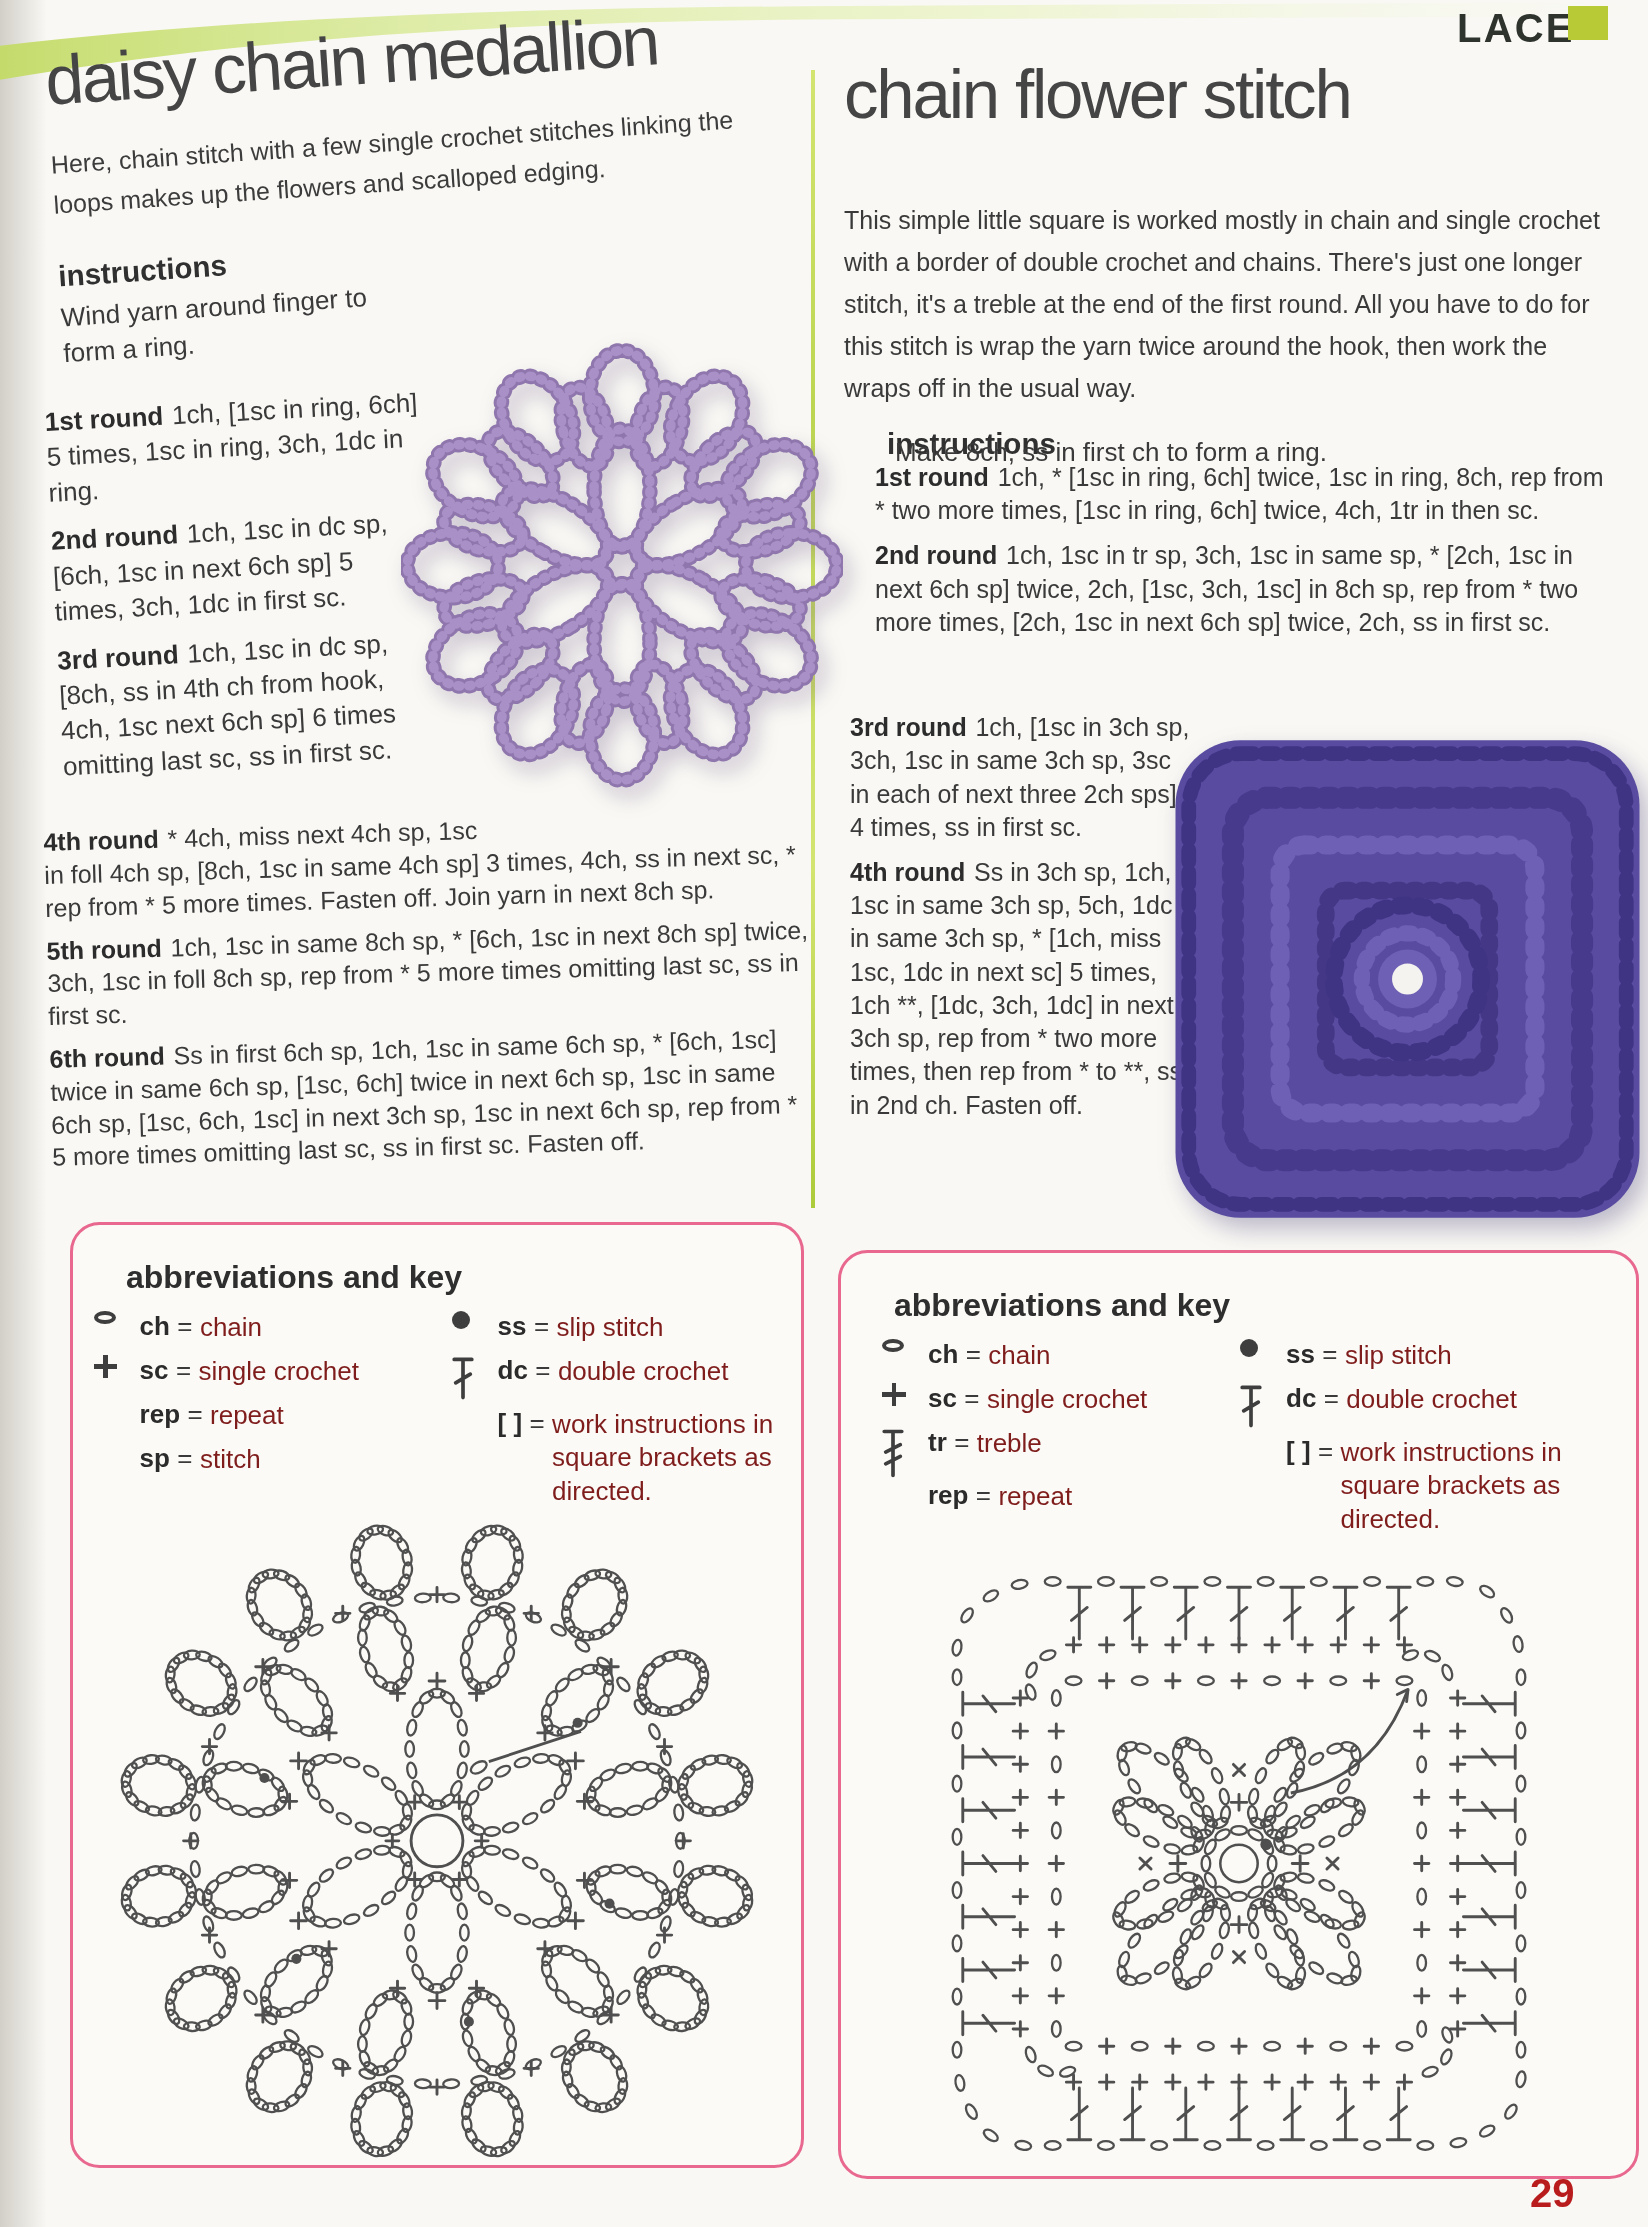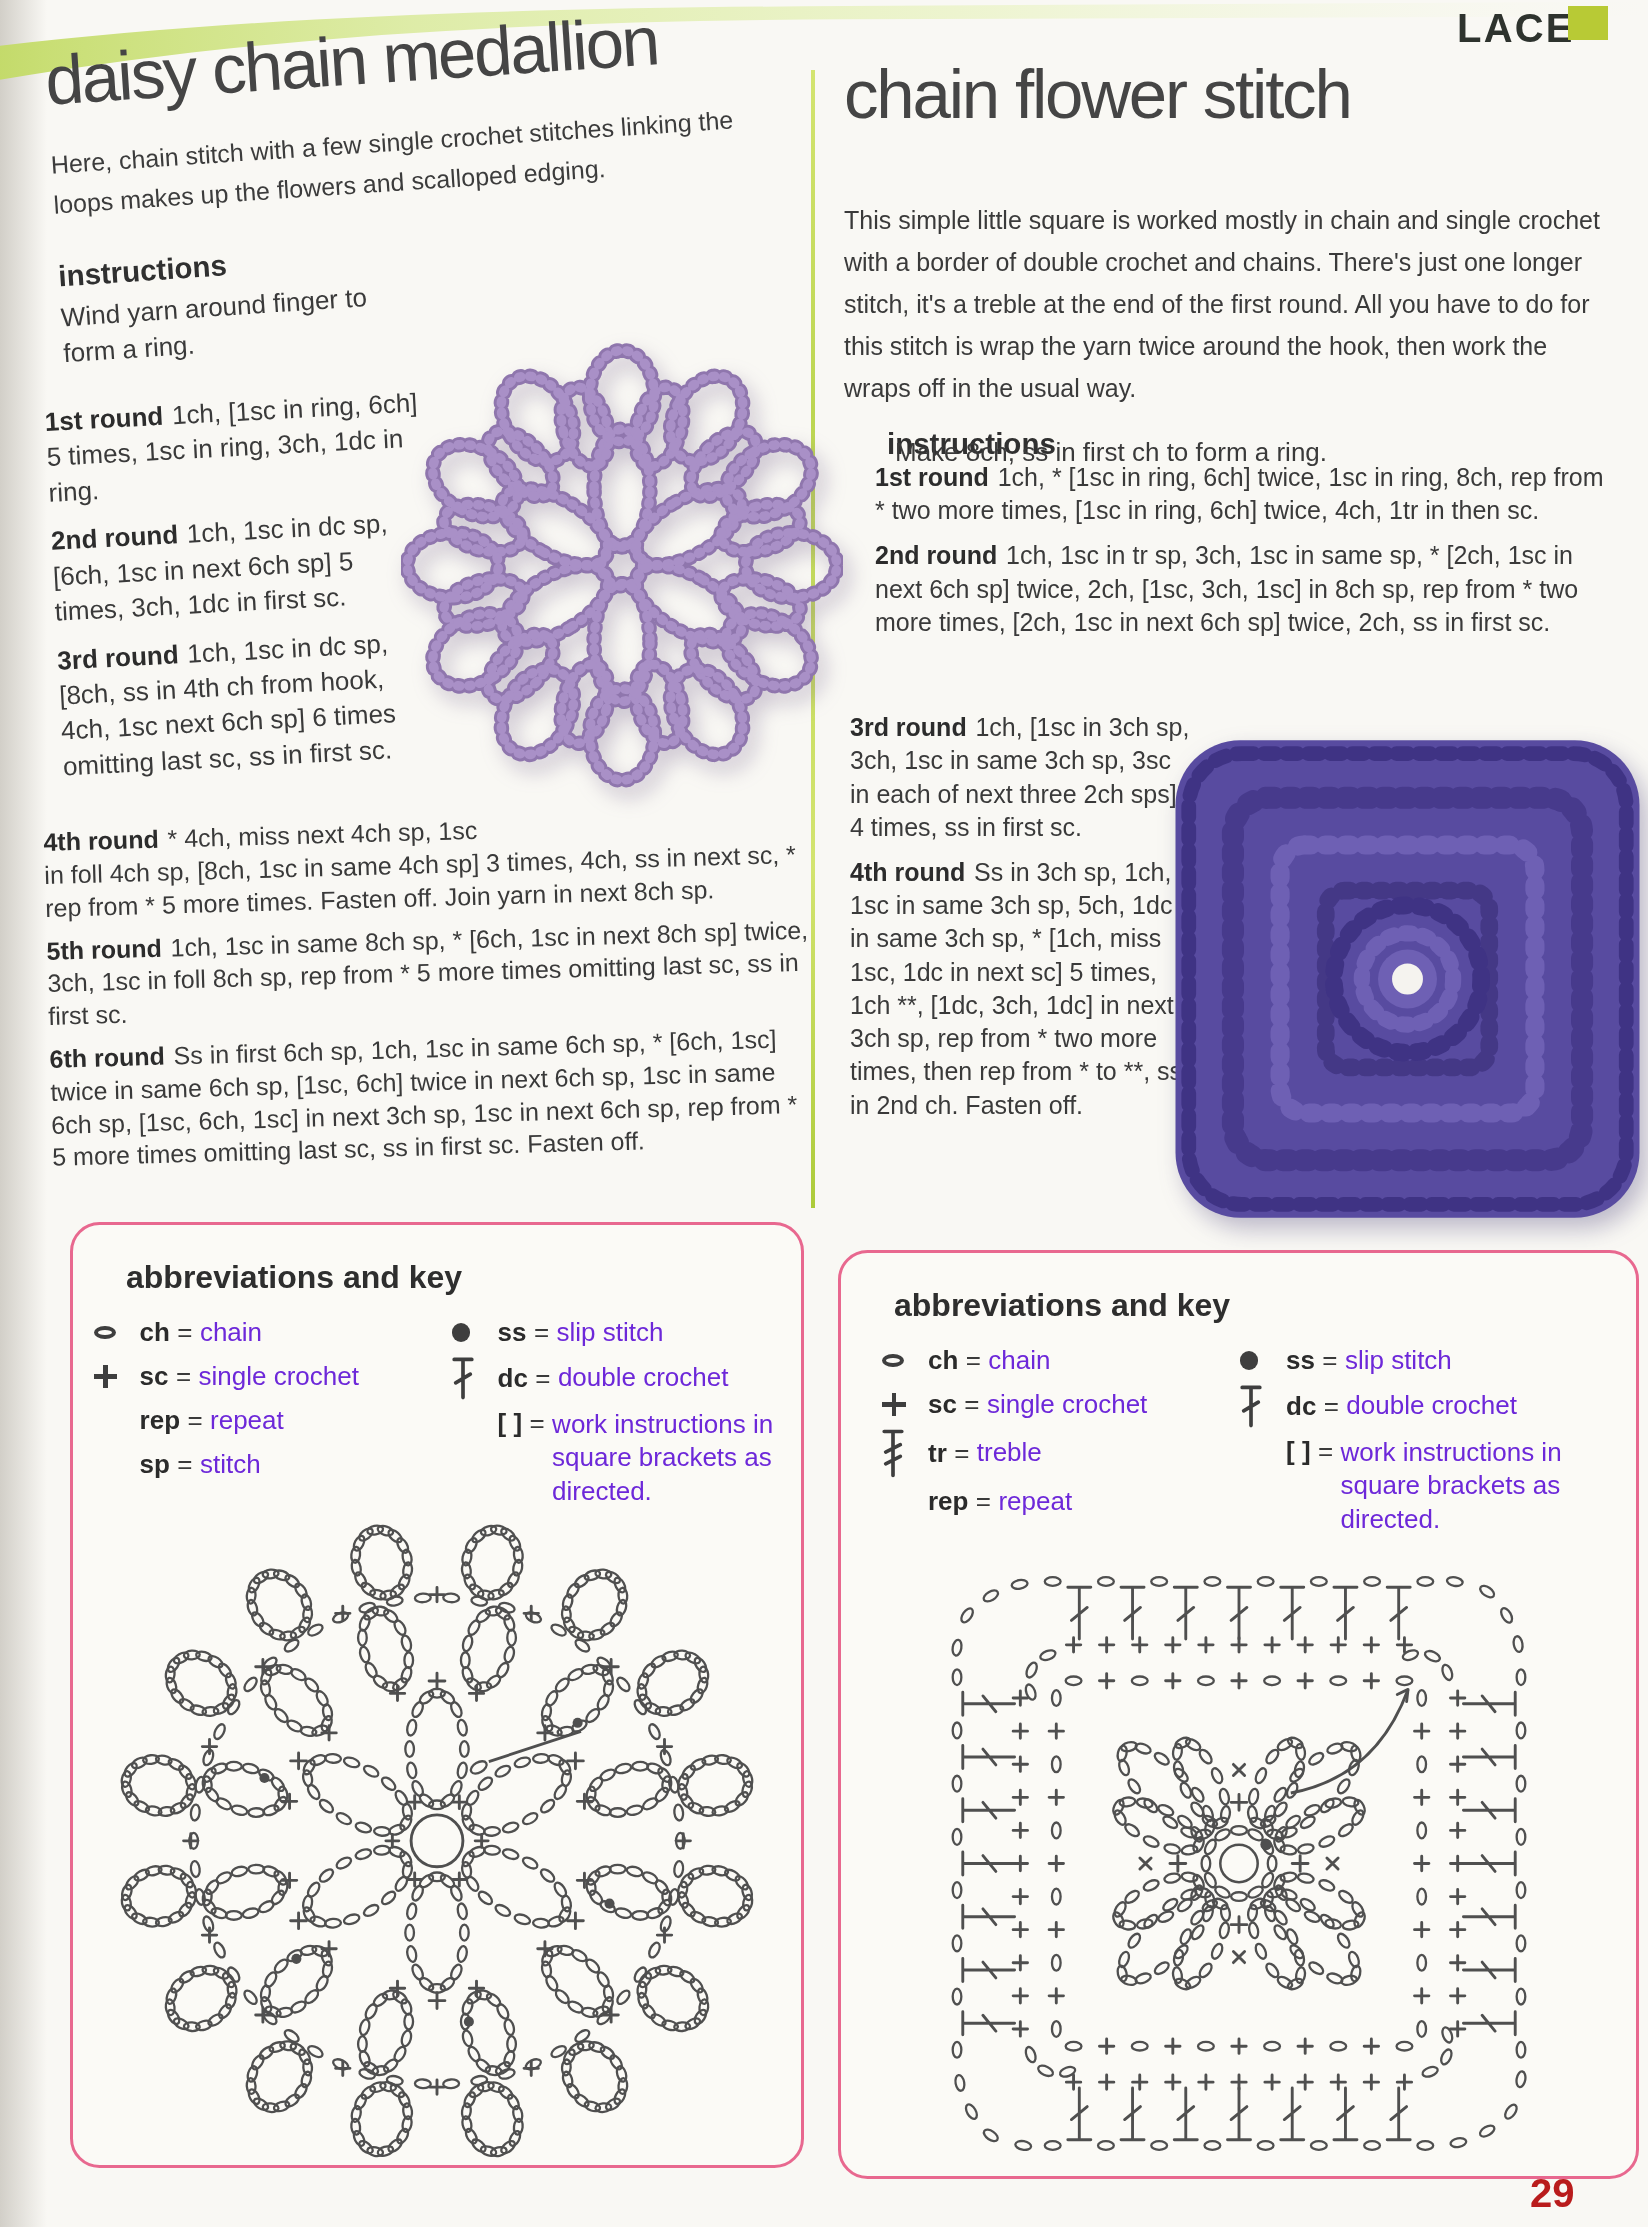--- a/index.html
+++ b/index.html
@@ -45,26 +45,26 @@
                 filter:drop-shadow(8.8px 11.8px 11.8px rgba(75,65,120,.35));}
   
   .keybox{position:absolute;border:3.7px solid #e8688f;border-radius:29.5px;background:#fbfaf6;}
   #box-left{left:70px;top:1222px;width:728px;height:940px;}
   #box-right{left:838px;top:1250px;width:795px;height:923px;}
   .keybox h3{font-size:32px;margin:34px 0 14.7px 53px;color:#2e2e2e;}
   .keycols{display:flex;padding-left:20.6px;}
   .kcol{width:358px;}
   .kcol2{width:324px;}
   #box-right .keycols{padding-left:41px;}
-  .krow{display:flex;align-items:center;min-height:44px;font-size:26px;}
+  .krow{display:flex;align-items:flex-start;min-height:44px;font-size:26px;}
   .krow.tall{align-items:flex-start;padding-top:5.9px;min-height:74px;}
   .ksym{width:46px;display:flex;align-items:center;flex:none;}
   .kabbr{font-weight:bold;color:#2b2b2b;margin-right:7.4px;white-space:nowrap;}
   .keq{margin-right:7.4px;}
-  .kmean{color:#6d28d9;line-height:1.3;}
+  .kmean{color:#7f1d1d;line-height:1.3;}
   .s-ch{width:22px;height:13.3px;border:4.4px solid #3e3e3e;border-radius:50%;box-sizing:border-box;}
   .s-ss{width:18.4px;height:18.4px;background:#3e3e3e;border-radius:50%;}
   .s-sc{position:relative;width:23.6px;height:23.6px;}
   .s-sc::before{content:"";position:absolute;left:0;top:9.6px;width:23.6px;height:4.4px;background:#3e3e3e;}
   .s-sc::after{content:"";position:absolute;left:9.6px;top:0;width:4.4px;height:23.6px;background:#3e3e3e;}
   .chart{display:block;margin:10.3px auto 0 auto;}
   .page-number{position:absolute;left:1530px;top:2171px;font-size:40px;font-weight:bold;color:#b91c1c;}
 </style>
 </head>
 <body>

